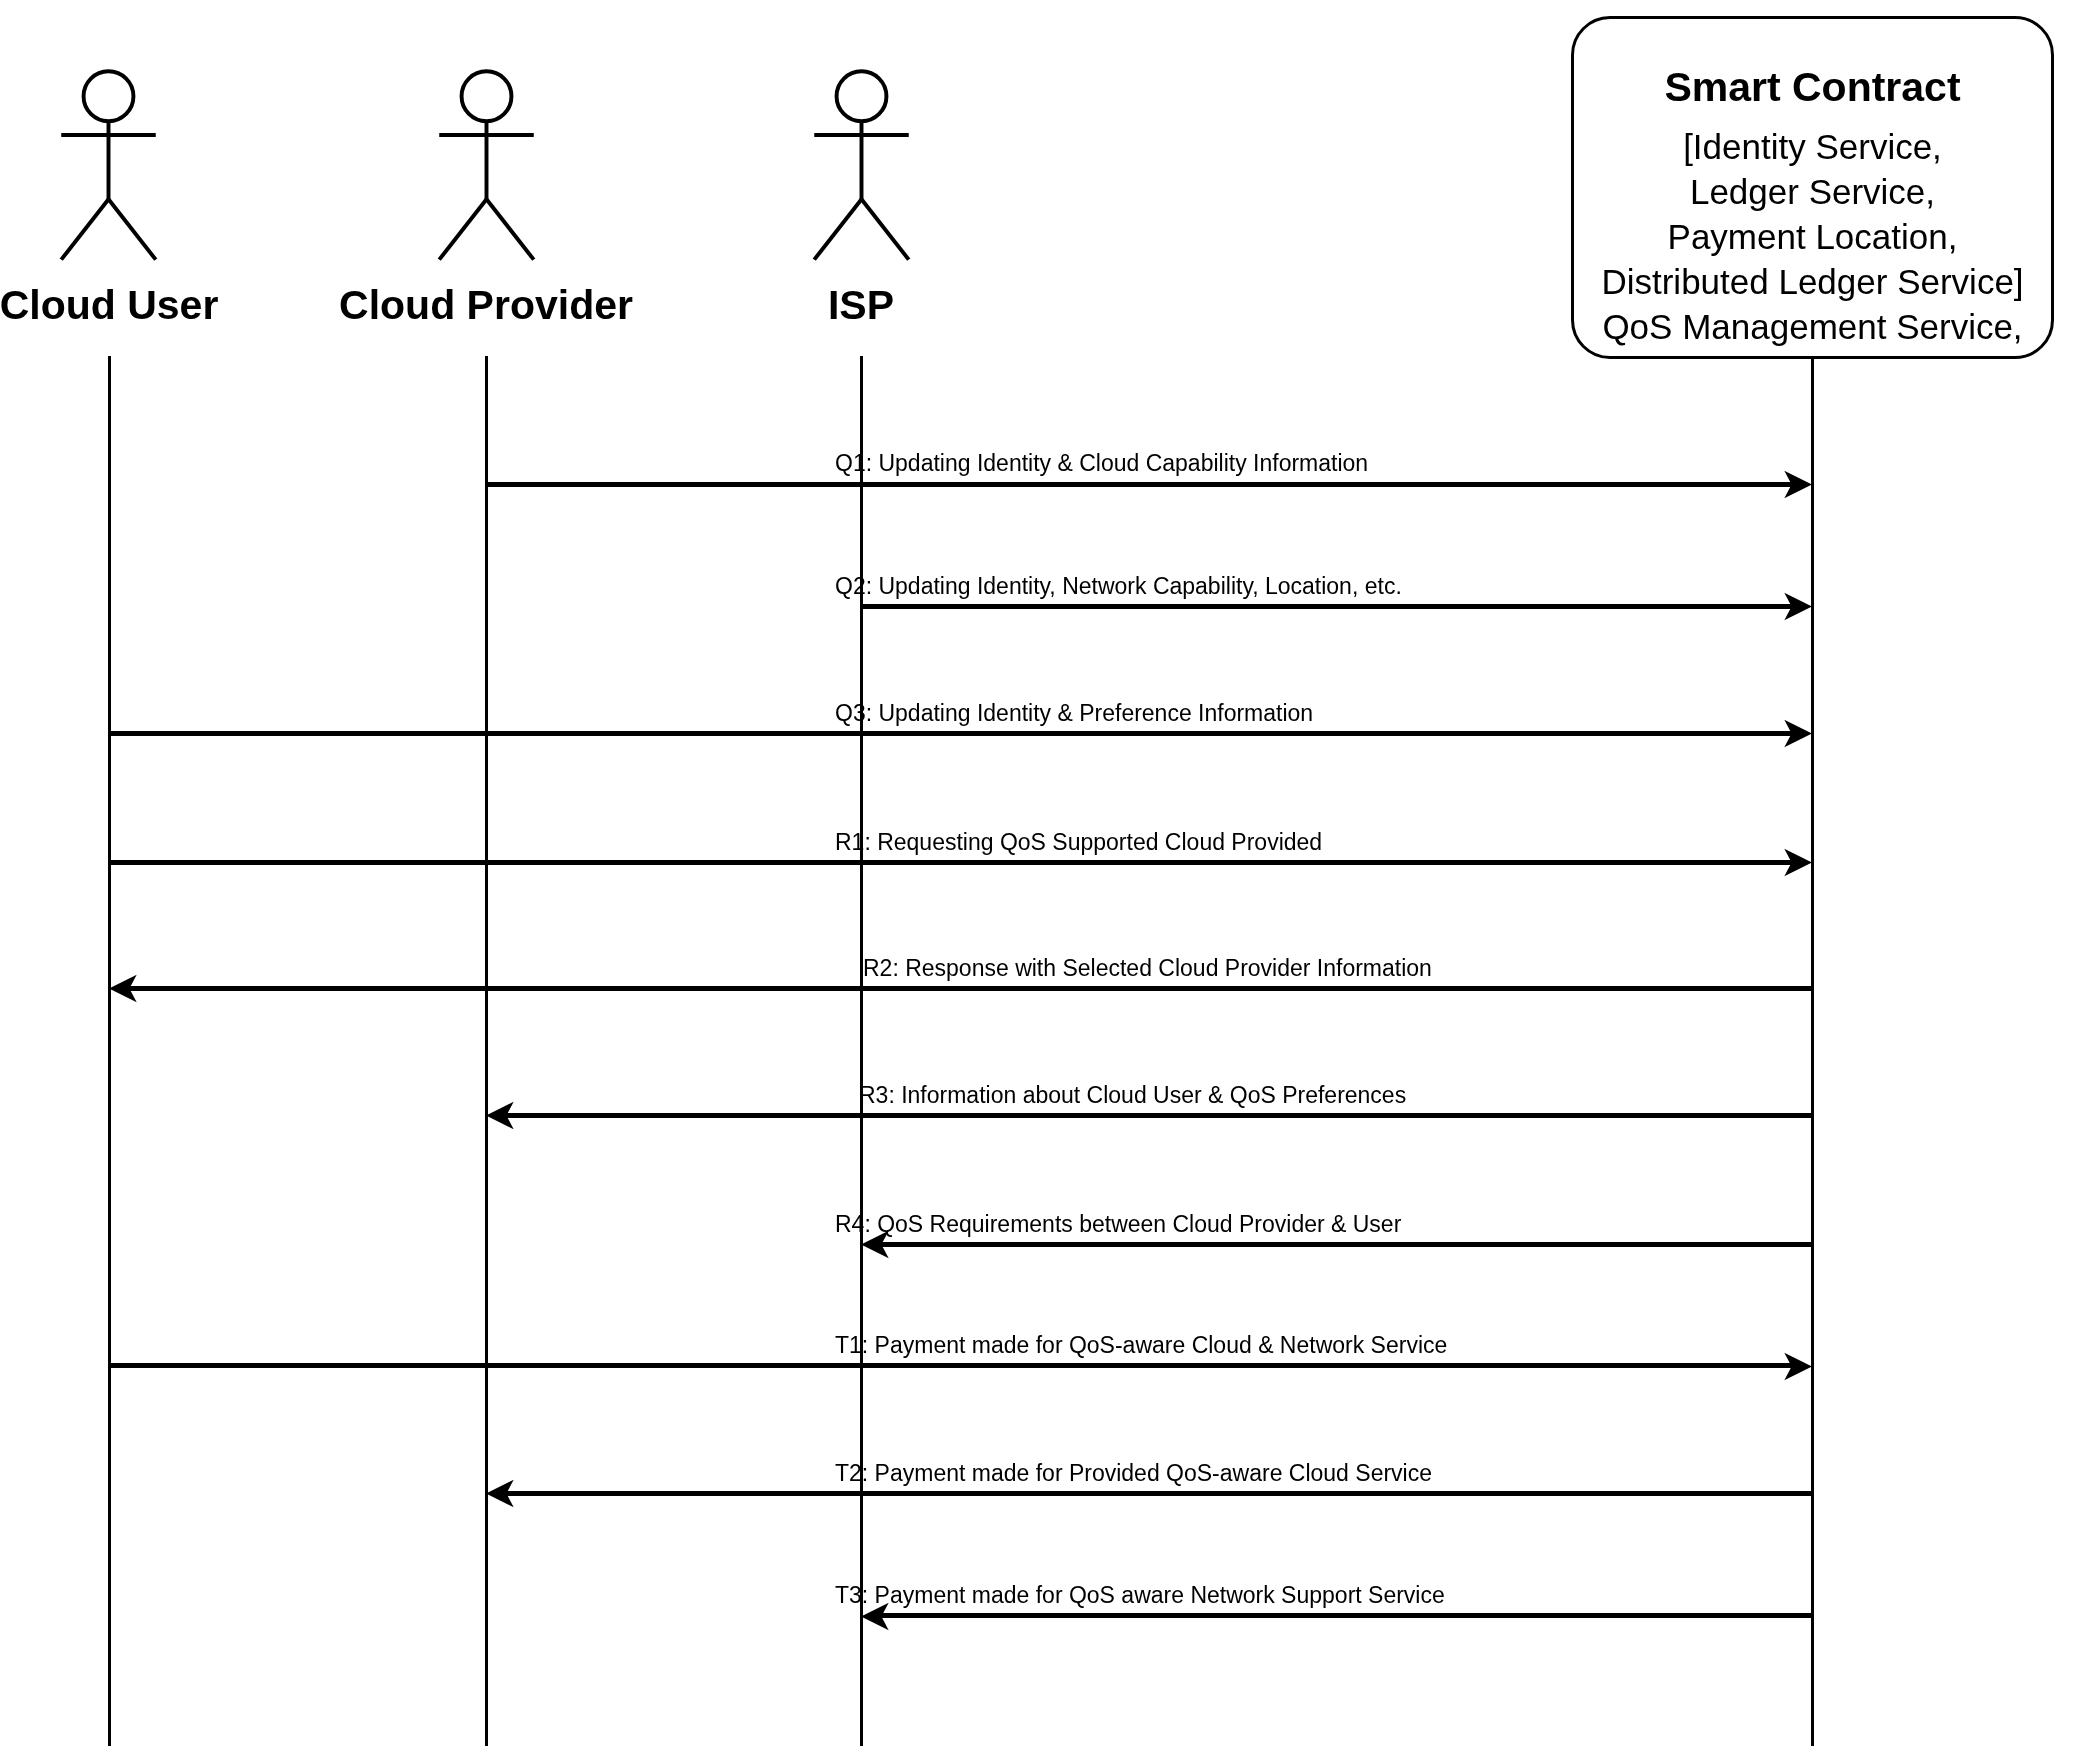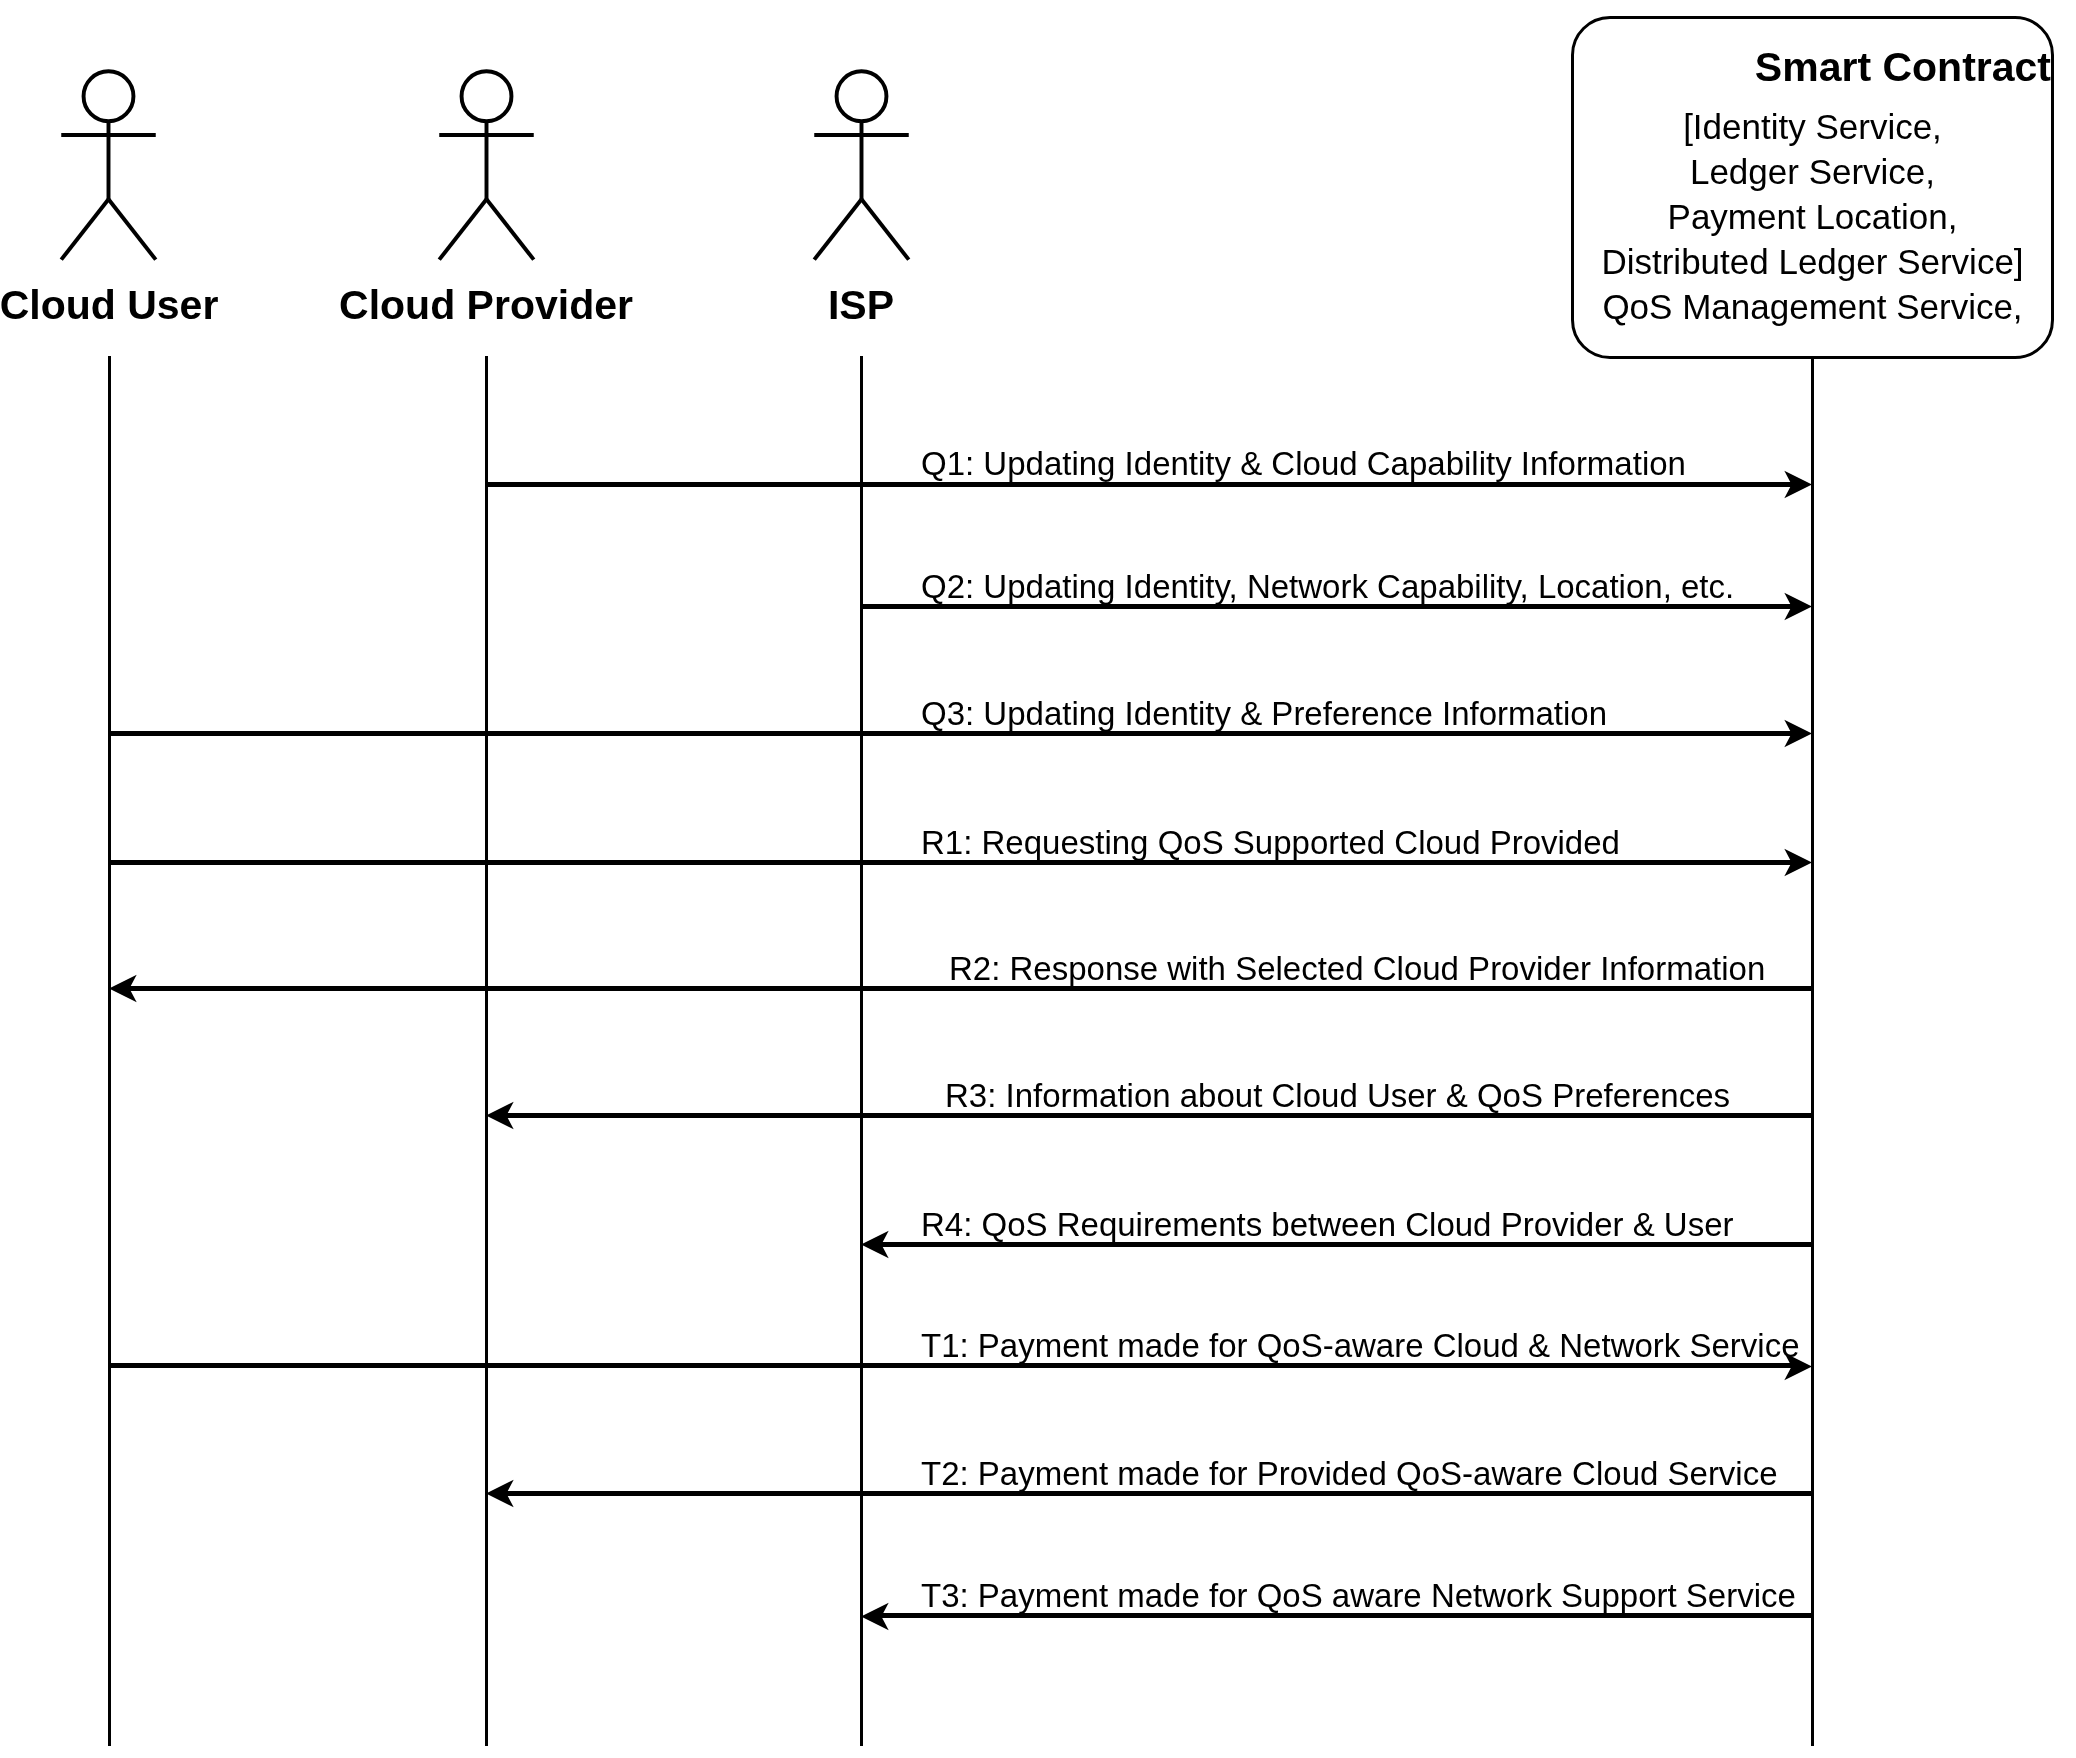--- a/index.html
+++ b/index.html
@@ -32,36 +32,35 @@
     top: 15.7px;
     width: 483px;
     height: 343px;
     border: 3.3px solid #000000;
     border-radius: 39px;
     box-sizing: border-box;
     background: #ffffff;
     text-align: center;
   }
   .sc-title {
-    margin-top: 25px; 
+    margin-top: 45px; 
     font-weight: bold;
     font-size: 41px;
     line-height: 46px;
-    text-align: right;
   }
   .sc-lines { margin-top: 14px; }
   .sc-line {
     font-size: 35px;
     line-height: 45px;
     white-space: nowrap;
   }
   .msg-label {
     position: absolute;
-    left: 921px;
-    font-size: 33px;
+    left: 835px;
+    font-size: 23px;
     line-height: 33px;
     white-space: nowrap;
   }
   .msg-line {
     position: absolute;
     height: 4.6px;
     background: #000000;
   }
   .msg-head { position: absolute; width: 29px; height: 29px; }
 </style>

